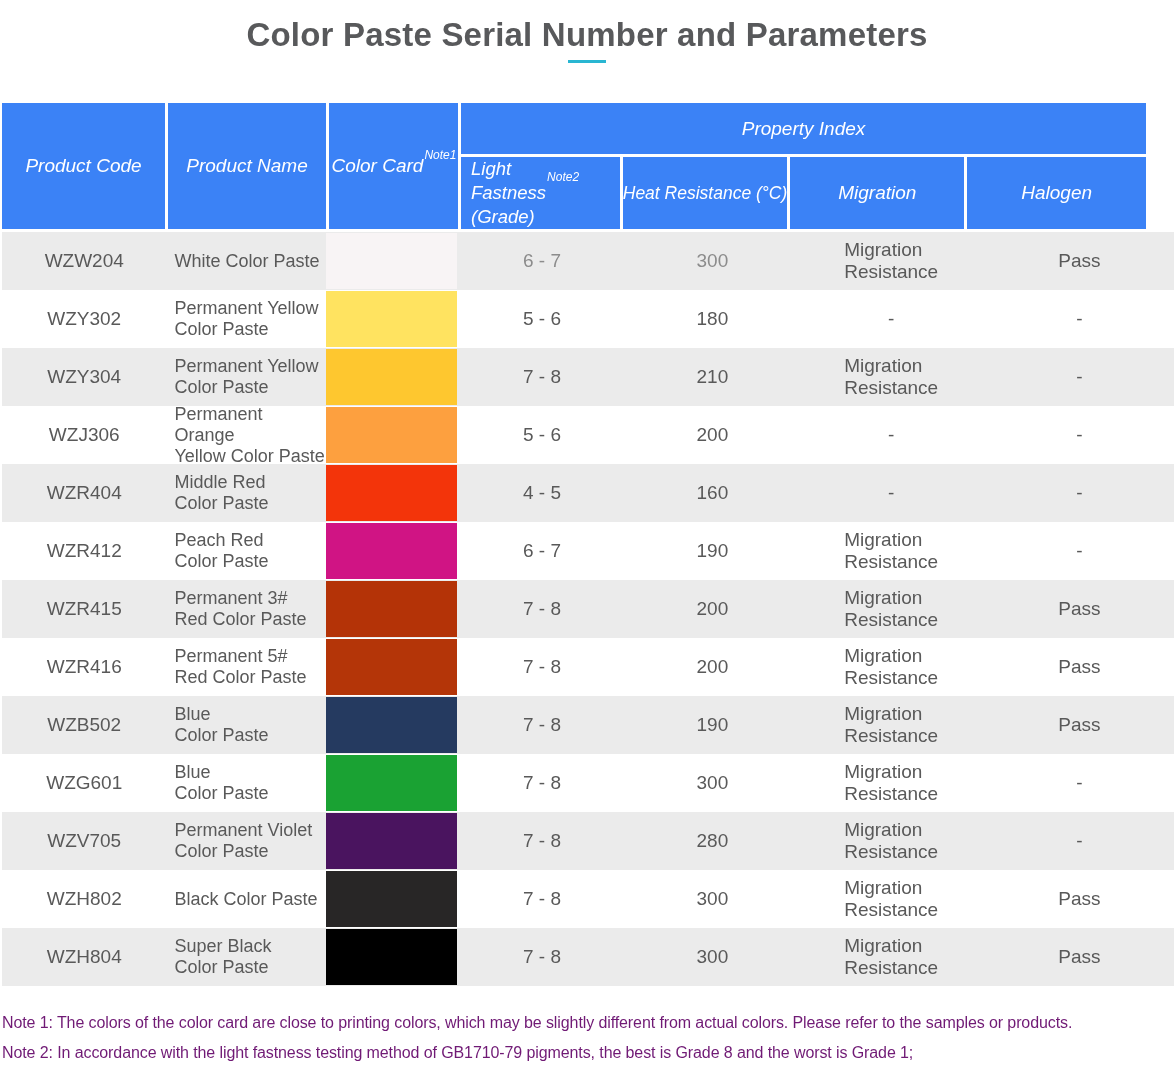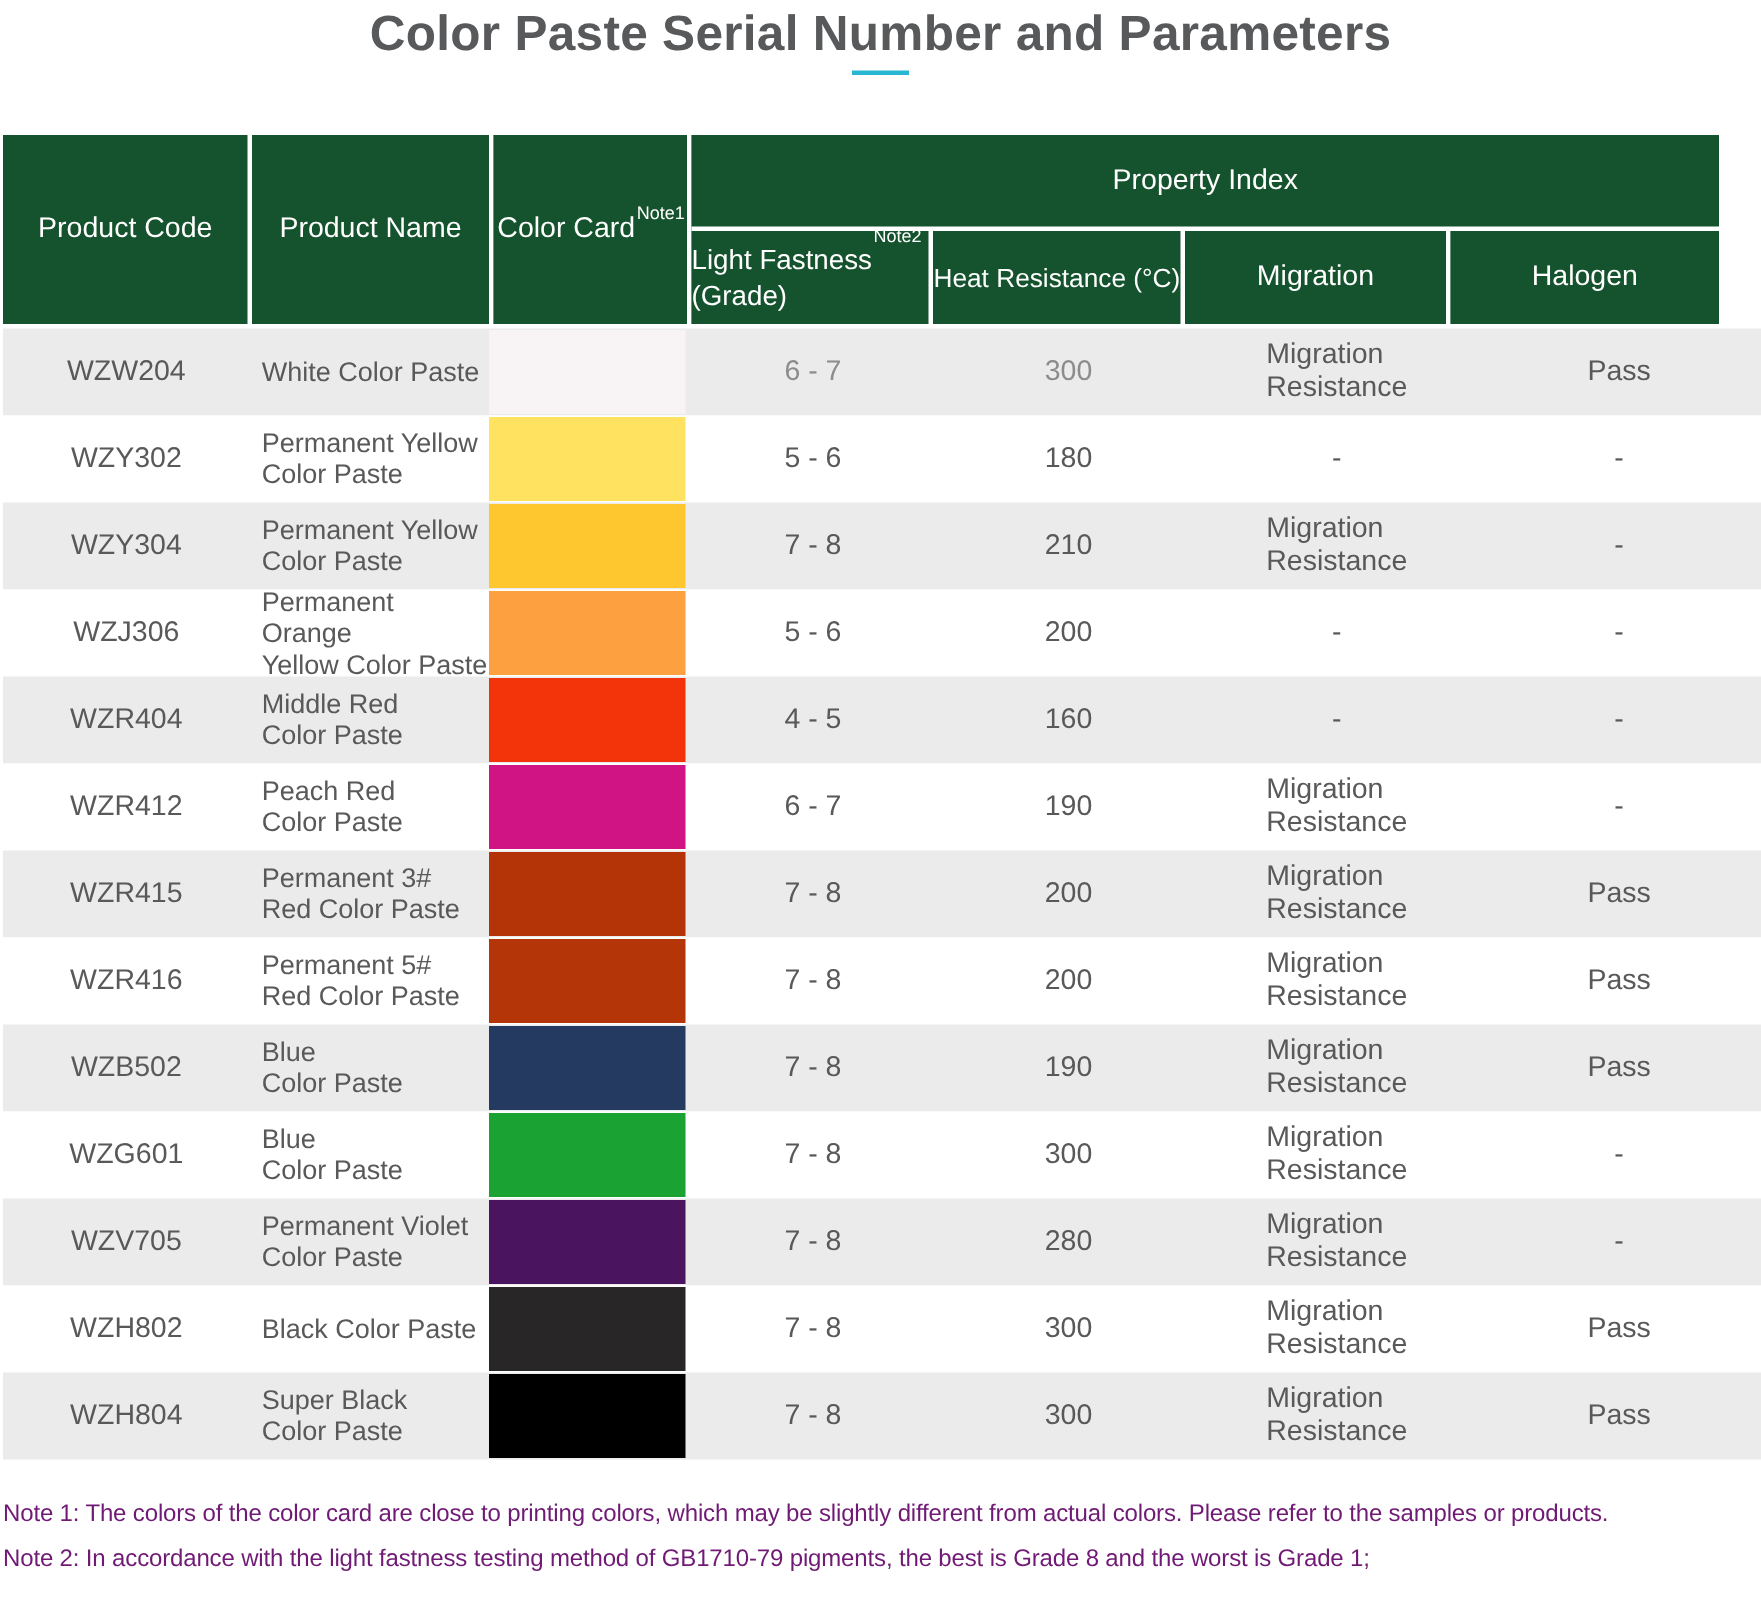--- a/index.html
+++ b/index.html
@@ -6,51 +6,51 @@
   html,body { background:#ffffff; }
   body {
     width:1174px; height:1078px; overflow:hidden;
     font-family:"Liberation Sans", sans-serif;
     -webkit-font-smoothing:antialiased;
   }
   .page { width:1174px; height:1078px; position:relative; }
 
   
   .title {
-    padding-top:1px; text-align:center;
+    padding-top:14px; text-align:center;
     font-size:33px; line-height:42px; font-weight:600;
     color:#58595b; letter-spacing:0.2px;
   }
   .title-underline {
     width:38px; height:3px; background:#29b6d2;
     margin:4px auto 0 auto;
   }
 
   
   .ctable { margin:40px 0 0 2px; width:1172px; }
 
   .c1{width:166px;} .c2{width:161px;} .c3{width:132px;}
   .c4{width:172px;} .c5{width:172px;} .c6{width:189px;} .c7{width:191px;}
 
   .thead { display:flex; height:126px; margin-bottom:3px; color:#ffffff; }
   .hcell {
-    background:#14532d; display:flex; align-items:center; justify-content:center;
-    font-size:19px; border-right:3px solid #ffffff; height:100%;
+    background:#3b82f6; display:flex; align-items:center; justify-content:center;
+    font-size:19px; border-right:3px solid #ffffff; height:100%;font-style:italic;
   }
   .hleft { height:126px; }
   .hright { width:685px; display:flex; flex-direction:column; }
   .hprop { border-right:none; height:64px; border-bottom:3px solid #ffffff; }
   .hsub { display:flex; flex:1; }
   .hsub .hcell:last-child { border-right:none; }
   .hcell sup {
     font-size:12px; line-height:12px; position:relative; top:-11px; left:1px;
   }
   .h-lf {
     justify-content:flex-start; text-align:left;
-    line-height:24px; font-size:18.5px;
+    padding-left:10px; line-height:24px; font-size:18.5px;
   }
   .h-heat { font-size:17.5px; white-space:nowrap; }
 
   
   .tbody .row { display:flex; height:58px; }
   .row.odd  { background:#ebebeb; }
   .row.even { background:#ffffff; }
   .cell {
     display:flex; align-items:center; justify-content:center;
     color:#595959; font-size:19px;

